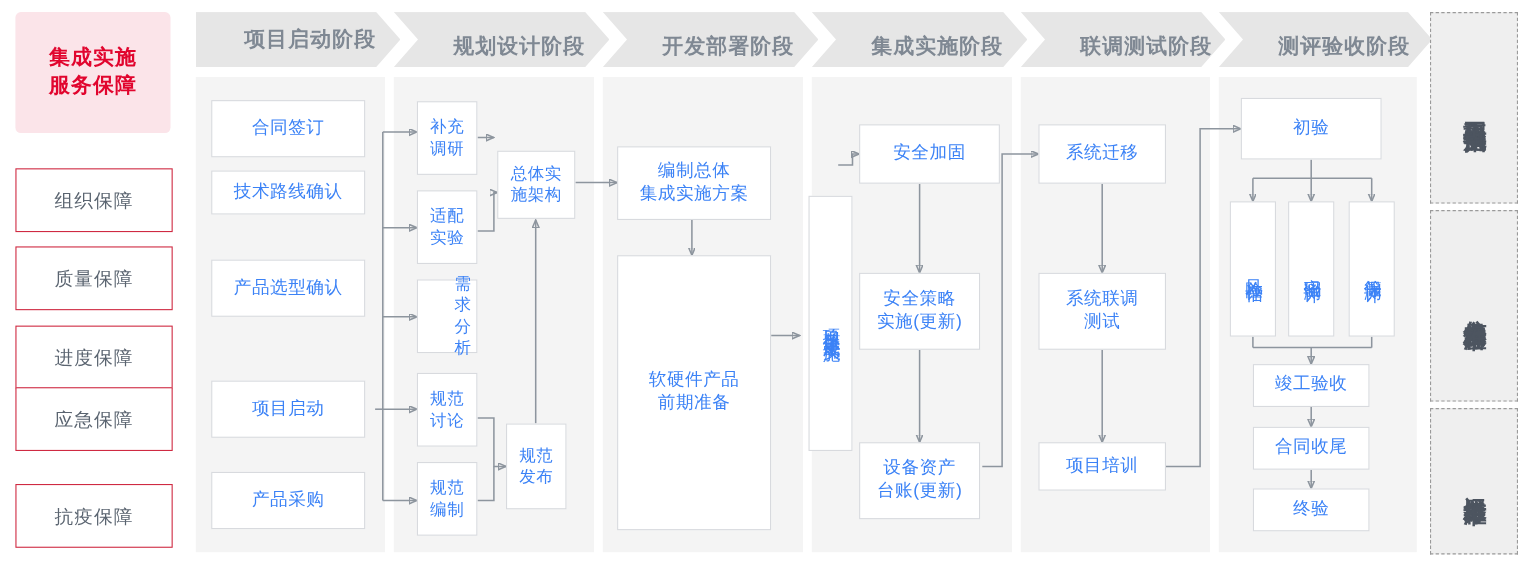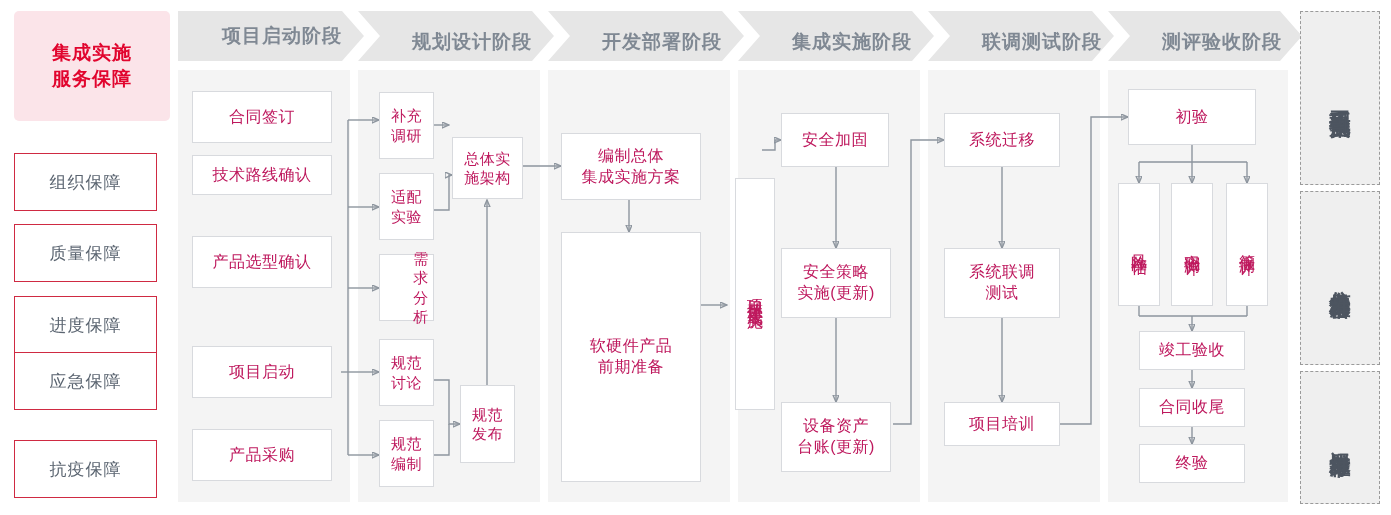--- a/index.html
+++ b/index.html
@@ -6,21 +6,21 @@
   body{
     width:1391px;height:515px;position:relative;overflow:hidden;
     font-family:"Liberation Sans","DejaVu Sans",sans-serif;
     color:#5a6470;
   }
   .abs{position:absolute;box-sizing:border-box;}
 
   
   #left-sidebar{left:0;top:0;width:170px;height:515px;}
   .guard-hero{
-    left:14px;top:11px;width:156px;height:110px;
+    left:14px;top:11px;width:141px;height:110px;
     background:#fbe4e9;border-radius:5px;
     display:flex;align-items:center;justify-content:center;text-align:center;
     color:#e1052e;font-weight:bold;font-size:19px;line-height:1.35;
     letter-spacing:1px;
   }
   .guard-box{
     left:14px;top:0;width:143px;height:58px;
     background:#ffffff;border:1.6px solid #cf2a42;
     display:flex;align-items:center;justify-content:center;
     font-size:17px;color:#5a6470;letter-spacing:1px;
@@ -39,21 +39,21 @@
   }
   .phase-head.chev-both{
     clip-path:polygon(0 0, calc(100% - 22px) 0, 100% 50%, calc(100% - 22px) 100%, 0 100%, 22px 50%);
   }
   .phase-head.chev-both .ptxt{padding-left:34px;margin-top:12px;}
 
   
   .node{
     background:#ffffff;border:1px solid #d8dade;
     display:flex;align-items:center;justify-content:center;text-align:center;
-    font-size:16px;color:#be185d;line-height:1.3;letter-spacing:.5px;
+    font-size:16px;color:#3b82f6;line-height:1.3;letter-spacing:.5px;
   }
   .node.sm{font-size:15px;}
   .node.vert{
     writing-mode:vertical-rl;text-orientation:upright;
     letter-spacing:2px;line-height:1;
   }
 
   
   #right-rail{left:1300px;top:11px;width:80px;height:493px;}
   .std-box{
@@ -246,21 +246,21 @@
 <div class="abs node" style="left:561px;top:232px;width:140px;height:250px;">
     <div>
       <div>软硬件产品</div>
       <div>前期准备</div>
     </div>
   </div>
 
 <div class="abs node vert" style="left:735px;top:178px;width:40px;height:232px;">
     <span>项目整体集成实施</span>
   </div>
-<div class="abs node" style="left:781px;top:113px;width:108px;height:54px;">
+<div class="abs node" style="left:781px;top:113px;width:128px;height:54px;">
     <span>安全加固</span>
   </div>
 <div class="abs node" style="left:781px;top:248px;width:110px;height:70px;">
     <div>
       <div>安全策略</div>
       <div>实施(更新)</div>
     </div>
   </div>
 <div class="abs node" style="left:781px;top:402px;width:110px;height:70px;">
     <div>

